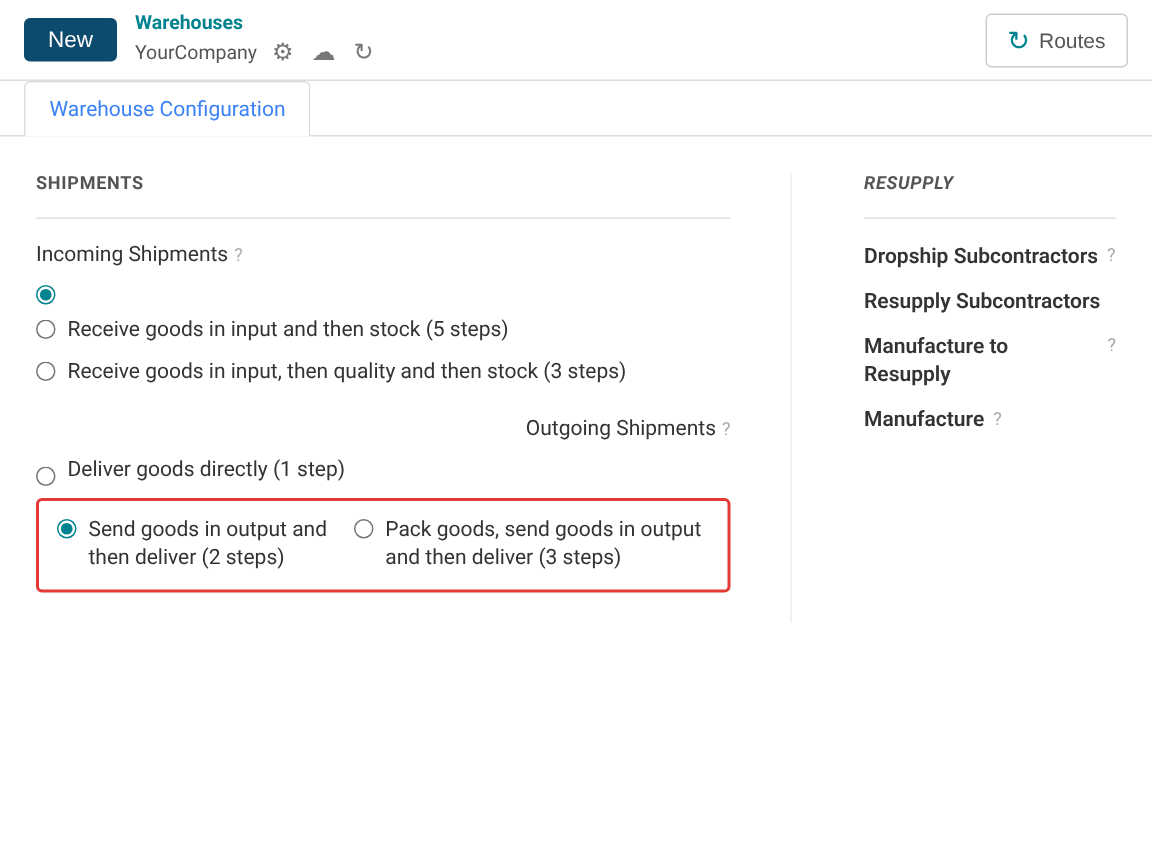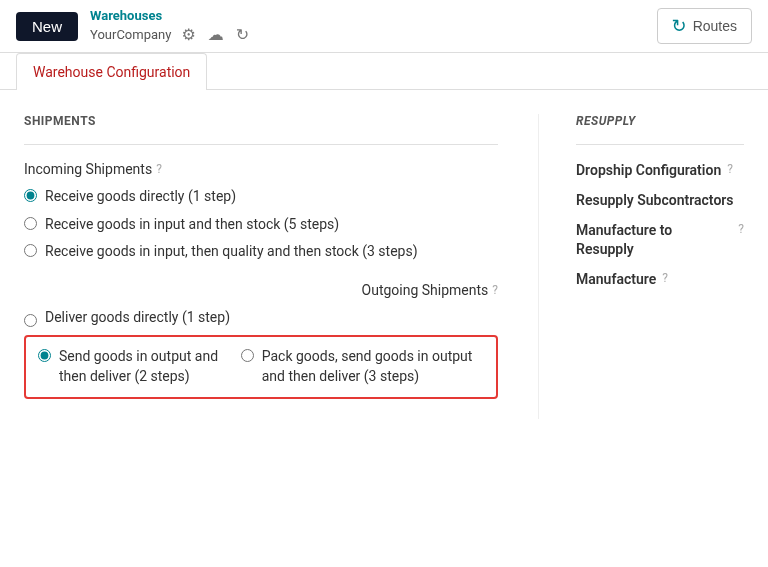--- a/index.html
+++ b/index.html
@@ -8,21 +8,21 @@
     
     .header {
       display: flex;
       align-items: center;
       padding: 8px 16px;
       border-bottom: 1px solid #ddd;
       background: #fff;
       gap: 12px;
     }
     .new-btn {
-      background: #0f172a;
+      background: #0c4a6e;
       color: #fff;
       border: none;
       padding: 6px 16px;
       font-size: 15px;
       font-weight: 500;
       border-radius: 4px;
       cursor: pointer;
     }
     .breadcrumb-section {
       display: flex;
@@ -73,31 +73,31 @@
       border-bottom: 1px solid #ddd;
       padding: 0 16px;
     }
     .tab {
       display: inline-block;
       padding: 10px 16px;
       border: 1px solid #ddd;
       border-bottom: none;
       background: #fff;
       font-size: 14px;
-      color: #b91c1c;
+      color: #3b82f6;
       cursor: pointer;
       margin-bottom: -1px;
       border-radius: 4px 4px 0 0;
     }
 
     
     .main-content {
       display: flex;
       padding: 24px 24px;
-      gap: 5px;
+      gap: 16px;
     }
 
     
     .left-section {
       flex: 1;
       padding-right: 40px;
       border-right: 1px solid #eee;
     }
 
     .section-title {
@@ -244,21 +244,20 @@
     <div class="divider-line"></div>
 
     <div class="shipment-group">
       <div class="shipment-label">
         <span>Incoming Shipments</span>
         <span class="help-icon">?</span>
       </div>
       <div class="radio-group">
         <div class="radio-option">
           <input type="radio" name="incoming" id="in1" checked="" style="">
-          <label for="in1">Receive goods directly (1 step)</label>
         </div>
         <div class="radio-option">
           <input type="radio" name="incoming" id="in2" style="">
           <label for="in2">Receive goods in input and then stock (5 steps)</label>
         </div>
         <div class="radio-option">
           <input type="radio" name="incoming" id="in3" style="">
           <label for="in3">Receive goods in input, then quality and then stock (3 steps)</label>
         </div>
       </div>
@@ -292,21 +291,21 @@
         </div>
       </div>
     </div>
   </div>
 
   <div class="right-section">
     <div class="resupply-title">RESUPPLY</div>
     <div class="divider-line"></div>
     <div class="resupply-list">
       <div class="resupply-item">
-        <span class="resupply-item-text">Dropship Configuration</span>
+        <span class="resupply-item-text">Dropship Subcontractors</span>
         <span class="help-icon">?</span>
       </div>
       <div class="resupply-item">
         <span class="resupply-item-text">Resupply Subcontractors</span>
       </div>
       <div class="resupply-item">
         <span class="resupply-item-text">Manufacture to Resupply</span>
         <span class="help-icon">?</span>
       </div>
       <div class="resupply-item">

